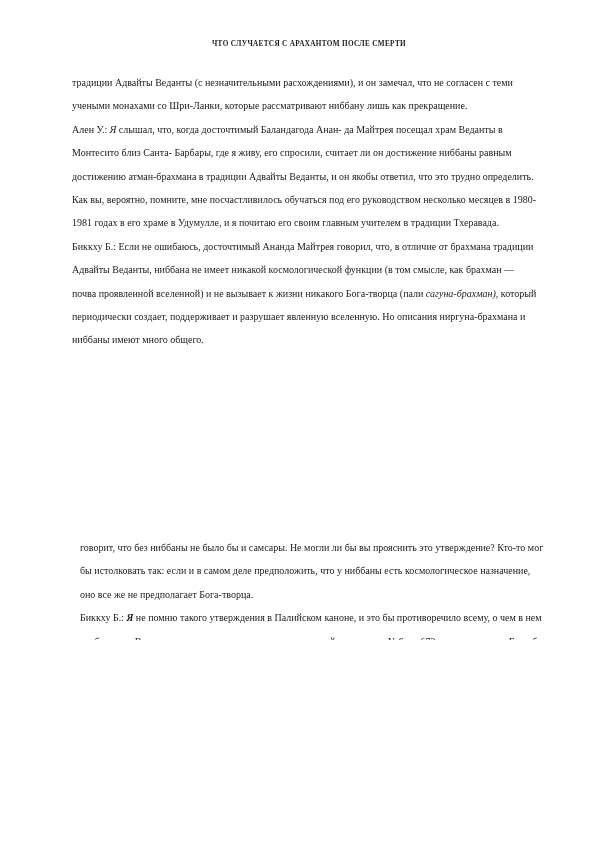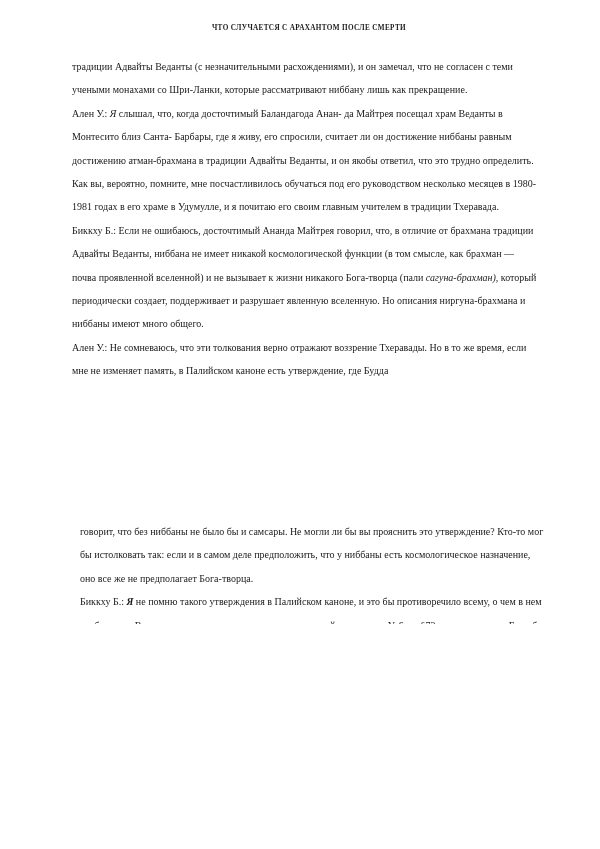--- a/index.html
+++ b/index.html
@@ -9,20 +9,21 @@
   }
   .page {
     position: relative;
     width: 600px;
     height: 624px;
     background: #ffffff;
     font-family: "Liberation Serif", "DejaVu Serif", serif;
     color: #1a1a1a;
     overflow: hidden;
     box-sizing: border-box;
+    margin-top: 16px;
   }
   .running-head {
     position: absolute;
     top: 24px;
     left: 0;
     right: 0;
     text-align: center;
     padding-left: 18px;
     font-size: 7.2px;
     letter-spacing: 0.35px;
@@ -72,21 +73,20 @@
 <body>
 
 <div class="page">
 
   <div class="running-head">ЧТО СЛУЧАЕТСЯ С АРАХАНТОМ ПОСЛЕ СМЕРТИ</div>
 
   <div class="body-block upper">
       <p class="para"><span>традиции Адвайты Веданты (с незначительными расхождениями), и он замечал, что не согласен с теми учеными монахами со Шри-Ланки, которые рассматривают ниббану лишь как прекращение.</span></p>
       <p class="para"><span>Ален У.: </span><span class="it">Я</span><span> слышал, что, когда досточтимый Баландагода Анан- да Майтрея посещал храм Веданты в Монтесито близ Санта- Барбары, где я живу, его спросили, считает ли он достижение ниббаны равным достижению атман-брахмана в традиции Адвайты Веданты, и он якобы ответил, что это трудно определить. Как вы, вероятно, помните, мне посчастливилось обучаться под его руководством несколько месяцев в 1980-1981 годах в его храме в Удумулле, и я почитаю его своим главным учителем в традиции Тхеравада.</span></p>
       <p class="para"><span>Биккху Б.: Если не ошибаюсь, досточтимый Ананда Майтрея говорил, что, в отличие от брахмана традиции Адвайты Веданты, ниббана не имеет никакой космологической функции (в том смысле, как брахман — почва проявленной вселенной) и не вызывает к жизни никакого Бога-творца (пали </span><span class="it">сагуна-брахман),</span><span> который периодически создает, поддерживает и разрушает явленную вселенную. Но описания ниргуна-брахмана и ниббаны имеют много общего.</span></p>
-      <p class="para"><span>Ален У.: Не сомневаюсь, что эти толкования верно отражают воззрение Тхеравады. Но в то же время, если мне не изменяет память, в Палийском каноне есть утверждение, где Будда</span></p>
     </div>
 
   <div class="body-block lower">
       <p class="para"><span>говорит, что без ниббаны не было бы и самсары. Не могли ли бы вы прояснить это утверждение? Кто-то мог бы истолковать так: если и в самом деле предположить, что у ниббаны есть космологическое назначение, оно все же не предполагает Бога-творца.</span></p>
       <p class="para"><span>Биккху Б.: </span><span class="bi">Я</span><span> не помню такого утверждения в Палийском каноне, и это бы противоречило всему, о чем в нем сообщается. Вероятно, вы имеете в виду хорошо известный отрывок из Уд£ны, §73, где говорится: «Если бы не было нерожденного, не приходящего к жизни, несотворенного, необусловленного, не было бы и освобождения от того, что рождается, приходит к жизни,</span></p>
     </div>
 
   <div class="folio">281</div>
 
 </div>

